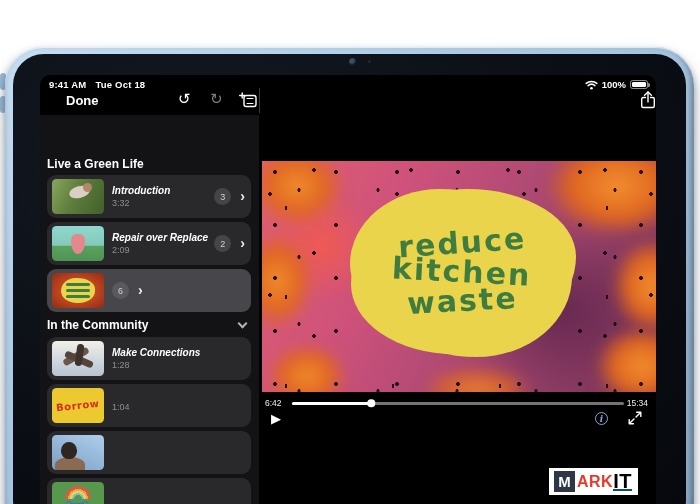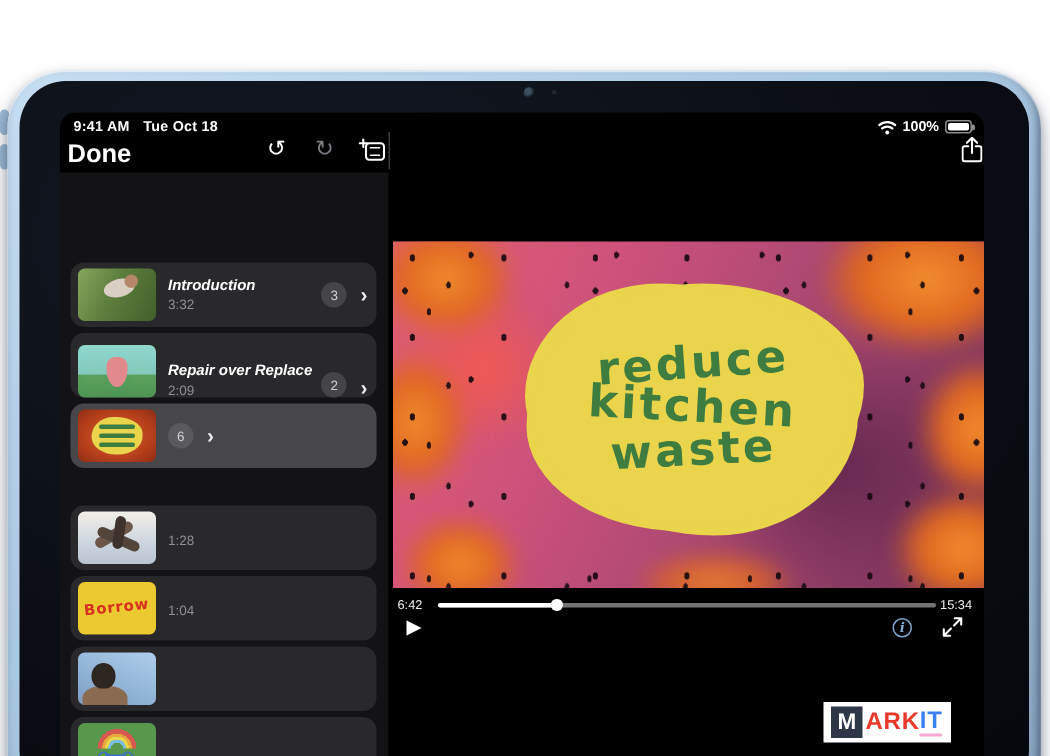--- a/index.html
+++ b/index.html
@@ -27,37 +27,37 @@
   .statusbar { position:absolute; left:0; top:0; width:100%; height:16px; }
   .sb-left { position:absolute; left:9px; top:4px; font-size:9.5px; font-weight:700; color:#fff; letter-spacing:.2px; }
   .sb-left .date { margin-left:9px; }
   .sb-right { position:absolute; right:8px; top:4px; display:flex; align-items:center; gap:4px; }
   .sb-right .pct { font-size:9.5px; font-weight:700; color:#fff; }
   .battery { position:relative; width:18px; height:9px; border:1px solid rgba(255,255,255,.55); border-radius:2.5px; }
   .battery .fill { position:absolute; left:1px; top:1px; bottom:1px; right:1px; background:#fff; border-radius:1.3px; }
   .battery .nub { position:absolute; right:-3px; top:2.4px; width:1.8px; height:3.6px; background:rgba(255,255,255,.55); border-radius:0 1.5px 1.5px 0; }
 
   
-  .toolbar-done { position:absolute; left:5px; top:18px; font-size:17px; font-weight:700; color:#fff; }
+  .toolbar-done { position:absolute; left:26px; top:18px; font-size:13px; font-weight:700; color:#fff; }
   .tb-ico { position:absolute; top:15px; font-size:15px; line-height:18px; color:#fff; font-family:"DejaVu Sans",sans-serif; }
   .undo { left:138px; } .redo { left:170px; color:#7c7c82; }
   .addclip { left:199px; top:17px; }
   .tb-divider { position:absolute; left:219px; top:13px; width:1px; height:25px; background:#3a3a3e; }
   .share { position:absolute; left:601px; top:16px; }
 
   
   .sidebar { position:absolute; left:0; top:40px; width:219px; bottom:0; background:#131315; }
   .s-head { position:absolute; left:7px; width:204px; display:flex; justify-content:space-between; align-items:center;
     font-size:12px; font-weight:700; color:#fff; }
   .h1 { top:42px; } .h2 { top:203px; }
   .chevdown { width:7px; height:7px; border-right:2px solid #b2b2b8; border-bottom:2px solid #b2b2b8;
     transform:rotate(45deg); margin:-4px 5px 0 0; }
   .srow { position:absolute; left:7px; width:204px; height:43px; border-radius:9px; background:#29292c;
     display:flex; align-items:center; gap:8px; padding:0 6px 0 5px; }
-  .r1 { top:60px; } .r2 { top:107px;align-items:flex-end; } .r3 { top:154px; }
+  .r1 { top:60px; } .r2 { top:107px; } .r3 { top:154px; }
   .r4 { top:222px; } .r5 { top:269px; } .r6 { top:316px; } .r7 { top:363px; }
   .srow.sel { background:#47474b; }
   .thumb { position:relative; width:52px; height:35px; border-radius:4.5px; overflow:hidden; flex:none; }
   .meta { flex:1; min-width:0; }
   .meta .t { font-size:10px; font-weight:700; color:#fff; white-space:nowrap;font-style:italic; }
   .meta .d { font-size:9px; color:#8e8e93; margin-top:2.5px; }
   .badge { width:17px; height:17px; border-radius:50%; background:#454548; color:#cfcfd4; font-size:9px;
     display:flex; align-items:center; justify-content:center; flex:none; }
   .sel .badge { background:#5a5a5e; }
   .chev { color:#ececf0; font-size:14px; font-weight:700; line-height:14px; margin:-2px 0 0 1px; flex:none; }
@@ -140,21 +140,21 @@
 
   .home-indicator { position:absolute; left:50%; bottom:5px; transform:translateX(calc(-50% + 4px));
     width:167px; height:4.5px; border-radius:3px; background:#fff; opacity:.95; }
 
   
   .watermark { position:absolute; left:549px; top:468px; height:27px; background:#fff; display:flex;
     align-items:center; padding:0 6px 0 28px; z-index:50; }
   .wm-m { position:absolute; left:5px; top:3px; width:21px; height:21px; background:#2d3748; color:#fff;
     font-size:15px; font-weight:700; display:flex; align-items:center; justify-content:center; }
   .wm-ark { color:#e8392b; font-size:16px; font-weight:700; letter-spacing:.5px; }
-  .wm-it { color:#3b82f6; font-size:16px; font-weight:700; letter-spacing:.5px; border-bottom:2px solid #f9a8d4; line-height:16px; }
+  .wm-it { color:#000000; font-size:20px; font-weight:700; letter-spacing:.5px; border-bottom:2px solid #0c4a6e; line-height:16px; }
 
   svg { display:block; }
 </style>
 </head>
 <body>
 
 <div class="page">
 
   <div class="side-btn btn-vol-up"></div>
   <div class="side-btn btn-vol-down"></div>
@@ -200,20 +200,23 @@
         <div class="share">
           <svg width="14" height="18" viewBox="0 0 14 18">
             <path d="M7 1v10" stroke="#fff" stroke-width="1.4" stroke-linecap="round"></path>
             <path d="M3.6 4.2 7 .9l3.4 3.3" fill="none" stroke="#fff" stroke-width="1.4" stroke-linecap="round" stroke-linejoin="round"></path>
             <path d="M4.5 6.5H2.2a1.5 1.5 0 0 0-1.5 1.5v7a1.5 1.5 0 0 0 1.5 1.5h9.6a1.5 1.5 0 0 0 1.5-1.5V8a1.5 1.5 0 0 0-1.5-1.5H9.5" fill="none" stroke="#fff" stroke-width="1.4" stroke-linecap="round"></path>
           </svg>
         </div>
 
         <div class="sidebar">
 
+          <div class="s-head h1">
+            <span>Live a Green Life</span>
+          </div>
 
           <div class="srow r1">
             <div class="thumb t-intro">
                 <div class="shirt"></div>
                 <div class="head"></div>
               </div>
             <div class="meta">
               <div class="t">Introduction</div>
               <div class="d">3:32</div>
             </div>
@@ -242,28 +245,33 @@
               <div class="mini-blob">
                   <div class="mb"></div>
                   <div class="mb"></div>
                   <div class="mb"></div>
                 </div>
             </div>
             <div class="badge">6</div>
             <div class="chev">›</div>
           </div>
 
+          <div class="s-head h2">
+            <span>In the Community</span>
+            <span class="chevdown"></span>
+          </div>
 
           <div class="srow r4">
             <div class="thumb t-conn">
                 <div class="a a2"></div>
                 <div class="a a1"></div>
                 <div class="a a3"></div>
               </div>
             <div class="meta">
+              <div class="t">Make Connections</div>
               <div class="d">1:28</div>
             </div>
           </div>
 
           <div class="srow r5">
             <div class="thumb t-borrow">
               <span class="btxt">Borrow</span>
             </div>
             <div class="meta">
               <div class="d">1:04</div>

